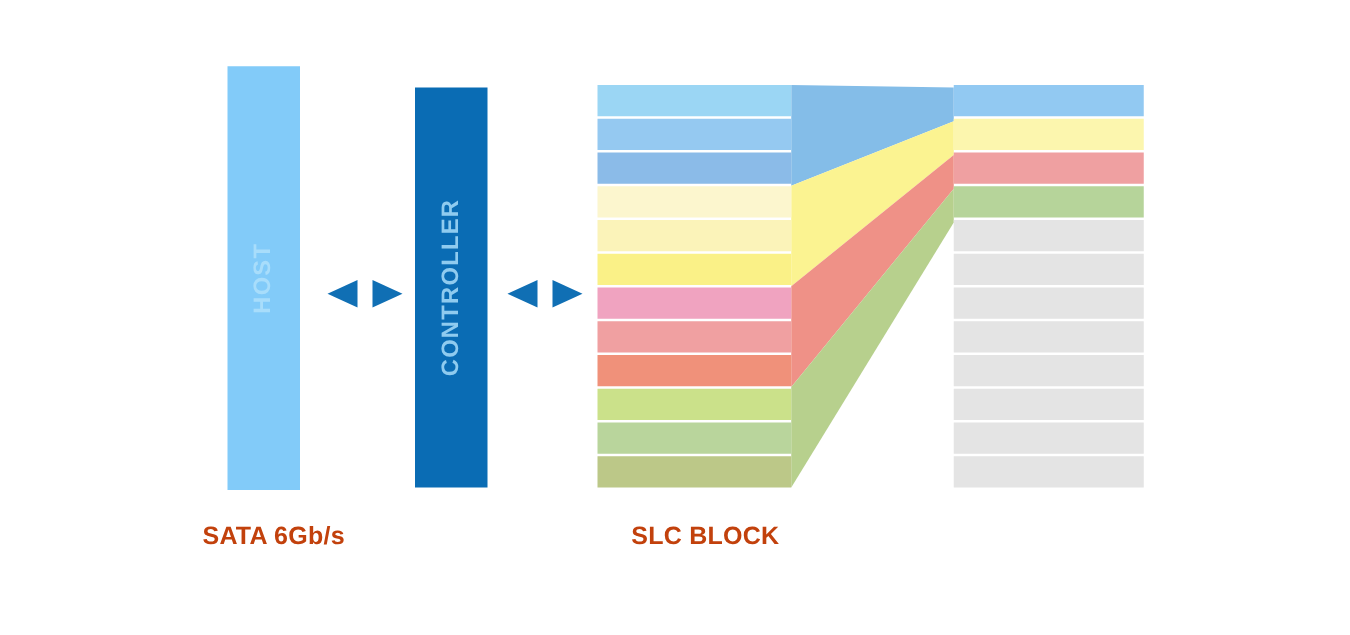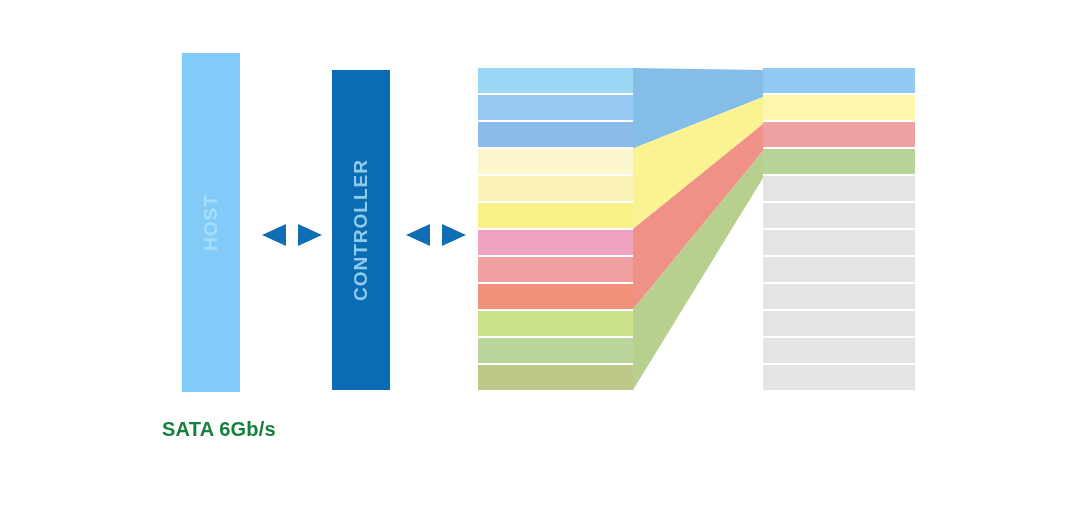--- a/index.html
+++ b/index.html
@@ -133,21 +133,21 @@
   }
   .nand-band {
     position: absolute;
     left: 0;
     width: 152px;
   }
 
   
   .caption {
     position: absolute;
-    color: #15803d;
+    color: #c2410c;
     font-size: 20px;
     font-weight: bold;
     font-family: "Liberation Sans Narrow", "Liberation Sans", sans-serif;
     letter-spacing: 0.2px;
     white-space: nowrap;
     text-align: center;
   }
   .caption.sata { left: 162px; top: 418px; }
   .caption.slc  { left: 505px; top: 418px; }
   .caption.nand { left: 779px; top: 418px; }
@@ -206,14 +206,15 @@
       <div class="nand-band" style="top: 135px; height: 25px; background: rgb(228, 228, 228);"></div>
       <div class="nand-band" style="top: 162px; height: 25px; background: rgb(228, 228, 228);"></div>
       <div class="nand-band" style="top: 189px; height: 25px; background: rgb(228, 228, 228);"></div>
       <div class="nand-band" style="top: 216px; height: 25px; background: rgb(228, 228, 228);"></div>
       <div class="nand-band" style="top: 243px; height: 25px; background: rgb(228, 228, 228);"></div>
       <div class="nand-band" style="top: 270px; height: 25px; background: rgb(228, 228, 228);"></div>
       <div class="nand-band" style="top: 297px; height: 25px; background: rgb(228, 228, 228);"></div>
     </div>
 
   <div class="caption sata">SATA 6Gb/s</div>
+  <div class="caption slc">SLC BLOCK</div>
 
 </div>
 
 </body></html>

